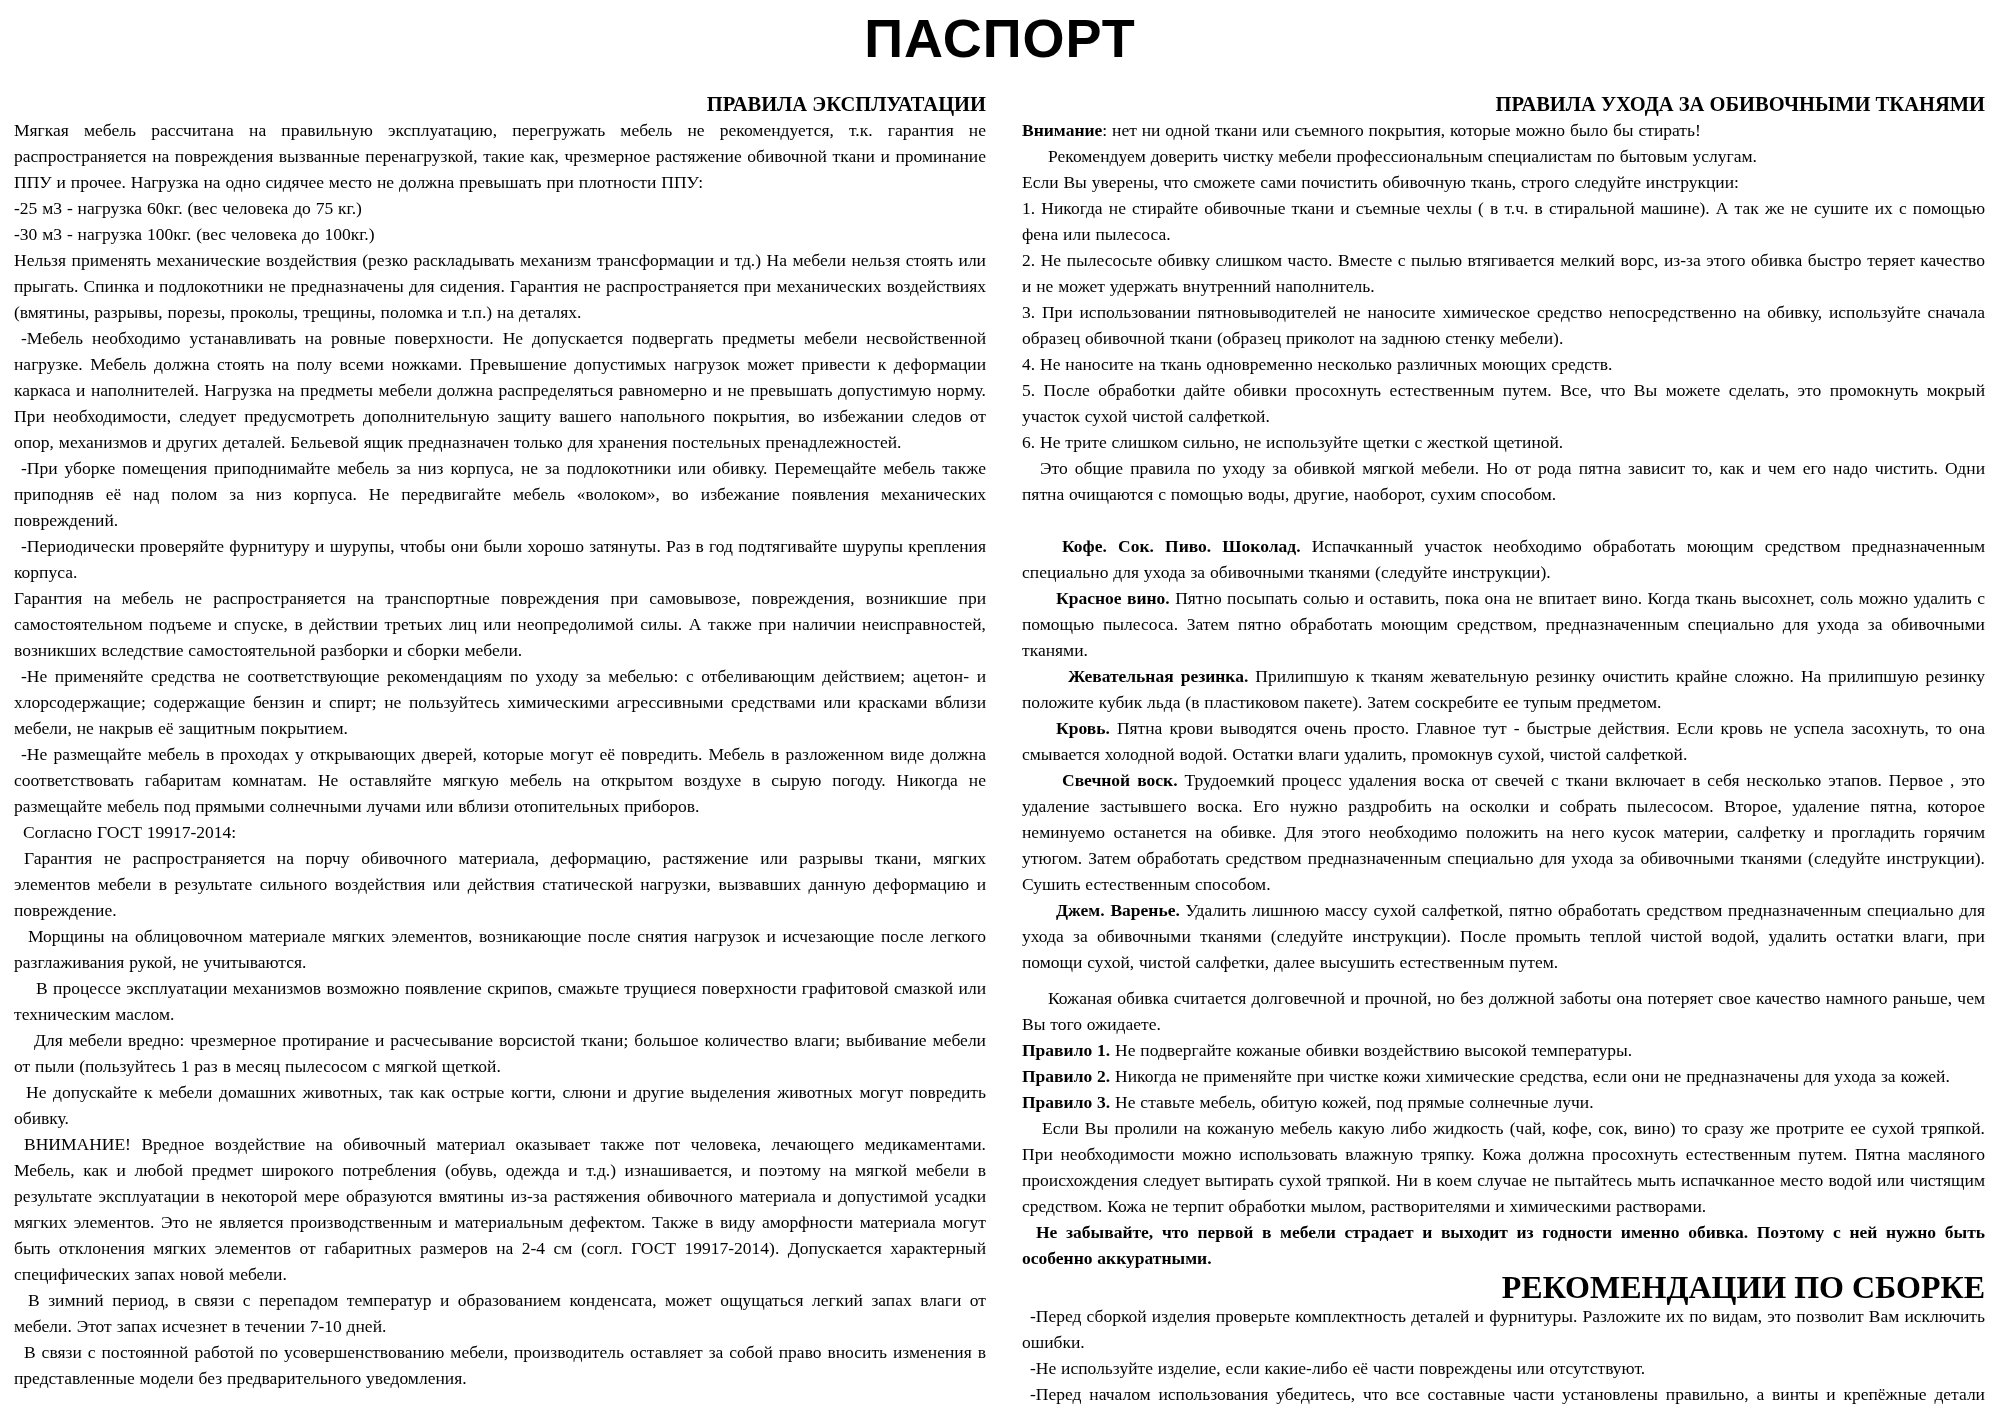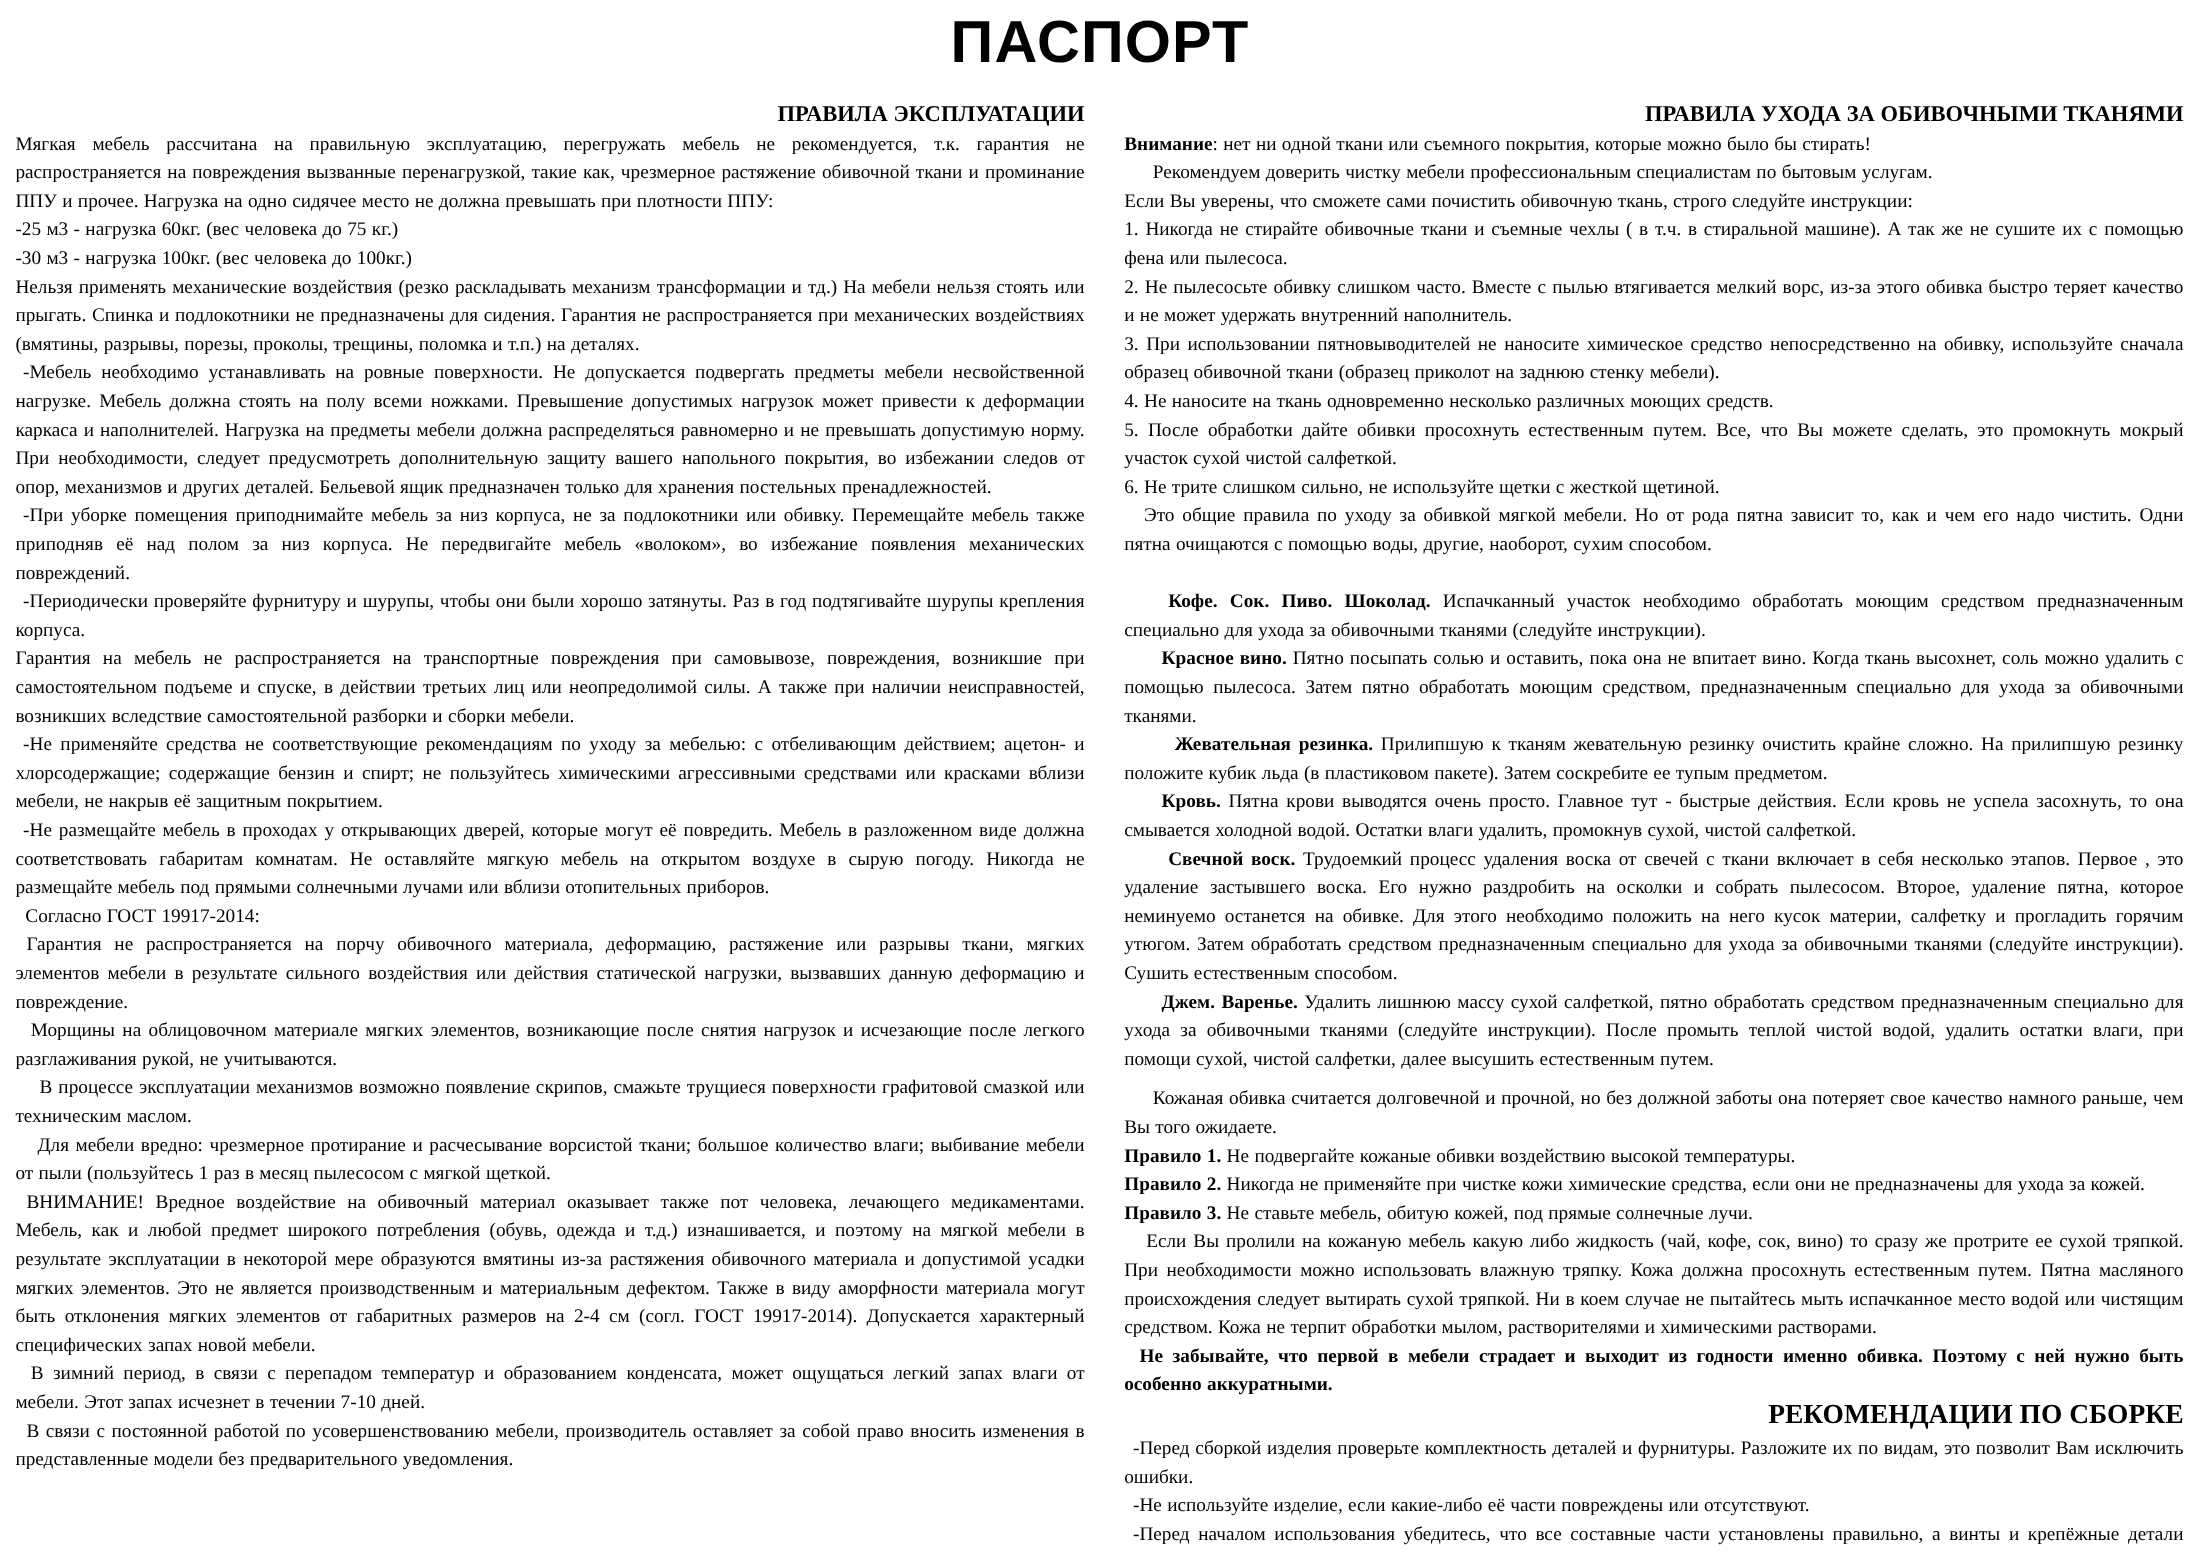--- a/index.html
+++ b/index.html
@@ -33,21 +33,21 @@
   .col-left  { width: 972px; }
   .col-right { width: 963px; }
   .sec-heading {
     text-align: right;
     font-weight: bold;
     font-size: 20.5px;
     line-height: 26px;
     margin: 0;
   }
   .sec-heading.large {
-    font-size: 25px;
+    font-size: 32px;
     line-height: 32px;
   }
   p.para {
     margin: 0;
     text-align: justify;
     font-size: 17.5px;
     line-height: 26px;
     word-spacing: 0.5px;
   }
   p.para.bold { font-weight: bold; }
@@ -69,20 +69,21 @@
       <p class="para" style="text-indent: 7px;">-При уборке помещения приподнимайте мебель за низ корпуса, не за подлокотники или обивку. Перемещайте мебель также приподняв её над полом за низ корпуса. Не передвигайте мебель «волоком», во избежание появления механических повреждений.</p>
       <p class="para" style="text-indent: 7px;">-Периодически проверяйте фурнитуру и шурупы, чтобы они были хорошо затянуты. Раз в год подтягивайте шурупы крепления корпуса.</p>
       <p class="para">Гарантия на мебель не распространяется на транспортные повреждения при самовывозе, повреждения, возникшие при самостоятельном подъеме и спуске, в действии третьих лиц или неопредолимой силы. А также при наличии неисправностей, возникших вследствие самостоятельной разборки и сборки мебели.</p>
       <p class="para" style="text-indent: 7px;">-Не применяйте средства не соответствующие рекомендациям по уходу за мебелью: с отбеливающим действием; ацетон- и хлорсодержащие; содержащие бензин и спирт; не пользуйтесь химическими агрессивными средствами или красками вблизи мебели, не накрыв её защитным покрытием.</p>
       <p class="para" style="text-indent: 7px;">-Не размещайте мебель в проходах у открывающих дверей, которые могут её повредить. Мебель в разложенном виде должна соответствовать габаритам комнатам. Не оставляйте мягкую мебель на открытом воздухе в сырую погоду. Никогда не размещайте мебель под прямыми солнечными лучами или вблизи отопительных приборов.</p>
       <p class="para" style="text-indent: 9px;">Согласно ГОСТ 19917-2014:</p>
       <p class="para" style="text-indent: 10px;">Гарантия не распространяется на порчу обивочного материала, деформацию, растяжение или разрывы ткани, мягких элементов мебели в результате сильного воздействия или действия статической нагрузки, вызвавших данную деформацию и повреждение.</p>
       <p class="para" style="text-indent: 14px;">Морщины на облицовочном материале мягких элементов, возникающие после снятия нагрузок и исчезающие после легкого разглаживания рукой, не учитываются.</p>
       <p class="para" style="text-indent: 22px;">В процессе эксплуатации механизмов возможно появление скрипов, смажьте трущиеся поверхности графитовой смазкой или техническим маслом.</p>
       <p class="para" style="text-indent: 20px;">Для мебели вредно: чрезмерное протирание и расчесывание ворсистой ткани; большое количество влаги; выбивание мебели от пыли (пользуйтесь 1 раз в месяц пылесосом с мягкой щеткой.</p>
+      <p class="para" style="text-indent: 12px;">Не допускайте к мебели домашних животных, так как острые когти, слюни и другие выделения животных могут повредить обивку.</p>
       <p class="para" style="text-indent: 10px;">ВНИМАНИЕ! Вредное воздействие на обивочный материал оказывает также пот человека, лечающего медикаментами. Мебель, как и любой предмет широкого потребления (обувь, одежда и т.д.) изнашивается, и поэтому на мягкой мебели в результате эксплуатации в некоторой мере образуются вмятины из-за растяжения обивочного материала и допустимой усадки мягких элементов. Это не является производственным и материальным дефектом. Также в виду аморфности материала могут быть отклонения мягких элементов от габаритных размеров на 2-4 см (согл. ГОСТ 19917-2014). Допускается характерный специфических запах новой  мебели.</p>
       <p class="para" style="text-indent: 14px;">В зимний период, в связи с перепадом температур и образованием конденсата, может ощущаться легкий запах влаги от мебели. Этот запах исчезнет в течении 7-10 дней.</p>
       <p class="para" style="text-indent: 10px;">В связи с постоянной работой по усовершенствованию мебели, производитель оставляет за собой право вносить изменения в представленные модели без предварительного уведомления.</p>
     </div>
   <div class="col col-right">
       <div class="sec-heading">ПРАВИЛА УХОДА ЗА ОБИВОЧНЫМИ ТКАНЯМИ</div>
       <p class="para"><b>Внимание</b><span>: нет ни одной ткани или съемного покрытия, которые можно было бы стирать!</span></p>
       <p class="para" style="text-indent: 26px;">Рекомендуем доверить чистку мебели профессиональным специалистам по бытовым услугам.</p>
       <p class="para">Если Вы уверены, что сможете сами почистить обивочную ткань, строго следуйте инструкции:</p>
       <p class="para">1. Никогда не стирайте обивочные ткани и съемные чехлы ( в т.ч. в стиральной машине). А так же не сушите их с помощью фена или пылесоса.</p>

